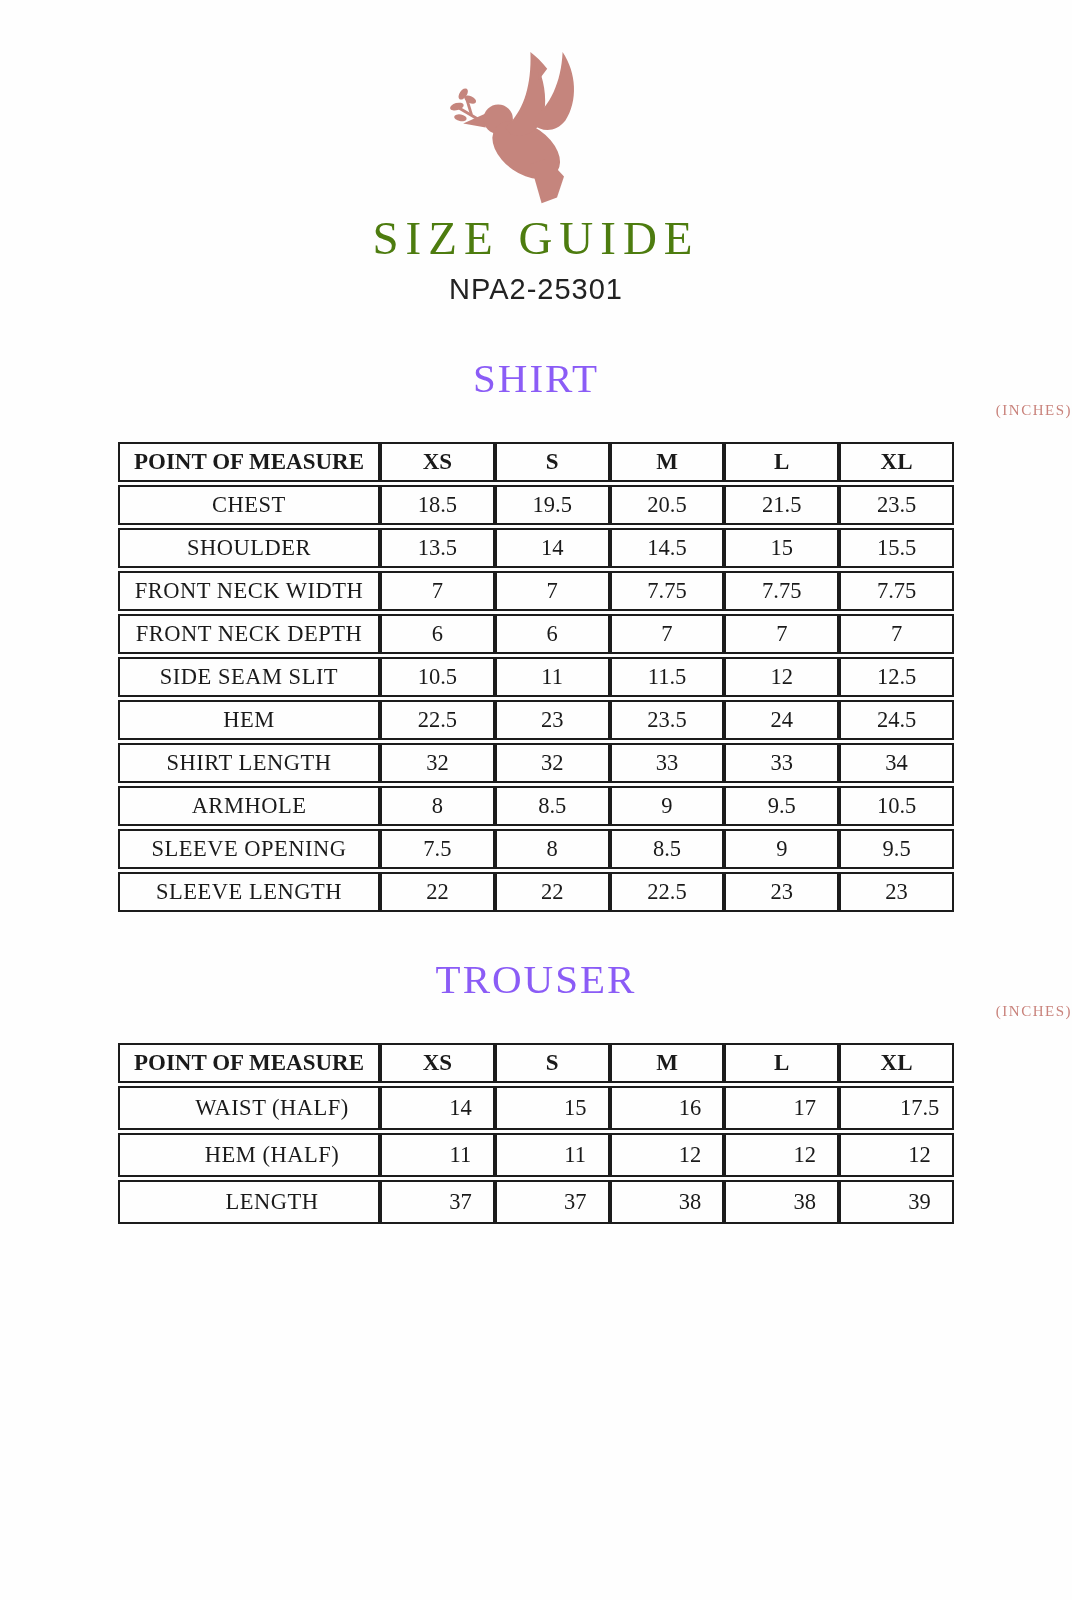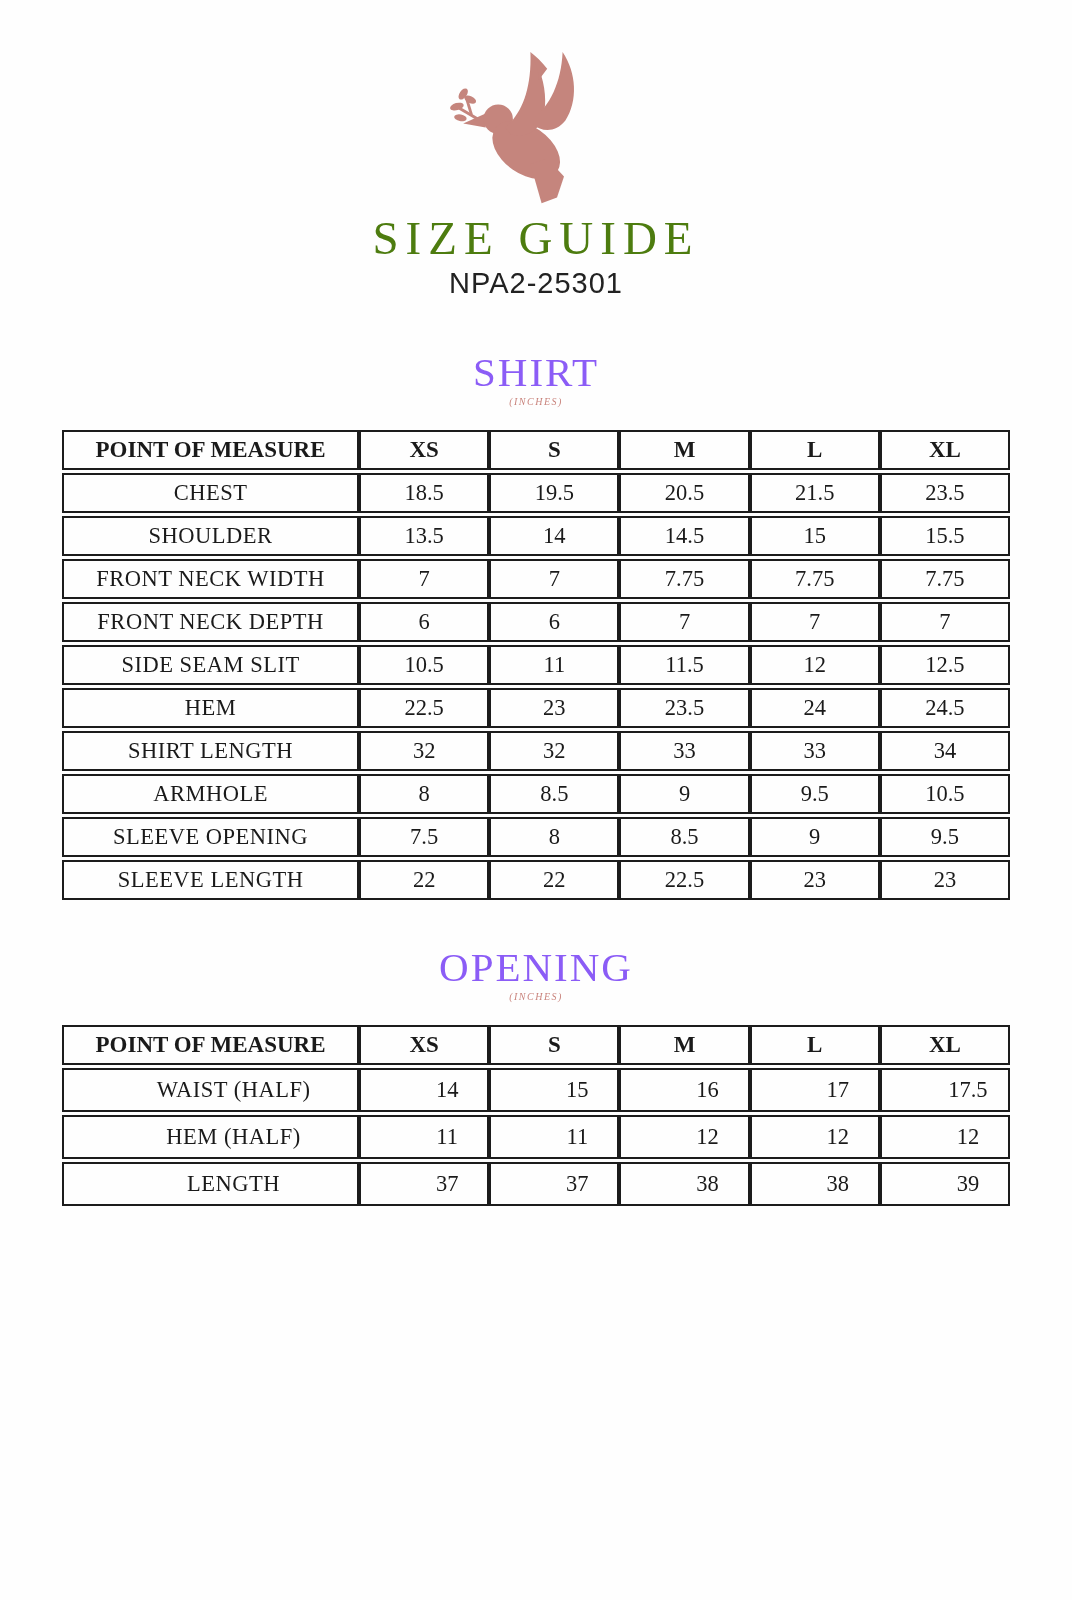--- a/index.html
+++ b/index.html
@@ -28,45 +28,44 @@
     display: block;
   }
   .page-title {
     margin-top: 8px;
     font-size: 47px;
     letter-spacing: 7px;
     color: #4d7c0f;
     line-height: 1.05;
   }
   .product-code {
-    margin-top: 4px;
+    margin-top: 10px;
     font-family: "Liberation Sans", sans-serif;
     font-size: 29px;
     letter-spacing: 1px;
     color: #222222;
   }
   .section-heading {
     text-align: center;
     font-size: 41px;
     letter-spacing: 2px;
     color: #8b5cf6;
     line-height: 1.0;
   }
   .section-heading.shirt { margin-top: 52px; }
   .section-heading.trouser { margin-top: 44px; }
   .unit-label {
-    text-align: center;
-    font-size: 10px;
+    text-align: right;
+    font-size: 15px;
     letter-spacing: 1.5px;
     color: #c9837c;
     margin-top: 3px;
-    font-style: italic;
   }
   table.size-table {
-    width: 948px;
+    width: 836px;
     margin: 20px auto 0 auto;
     border-collapse: separate;
     border-spacing: 0 3px;
     table-layout: fixed;
     font-family: Liberation Serif, serif;
   }
   table.size-table col.c-label { width: 262px; }
   table.size-table col.c-size  { width: 114.8px; }
   table.size-table th,
   table.size-table td {
@@ -228,21 +227,21 @@
         <td>22</td>
         <td>22.5</td>
         <td>23</td>
         <td>23</td>
       </tr>
     </tbody>
       </table>
   </div>
 
   <div>
-    <div class="section-heading trouser">OPENING</div>
+    <div class="section-heading trouser">TROUSER</div>
     <div class="unit-label">(INCHES)</div>
 
     <table class="size-table trouser">
       <colgroup>
         <col class="c-label">
           <col class="c-size">
           <col class="c-size">
           <col class="c-size">
           <col class="c-size">
           <col class="c-size">

